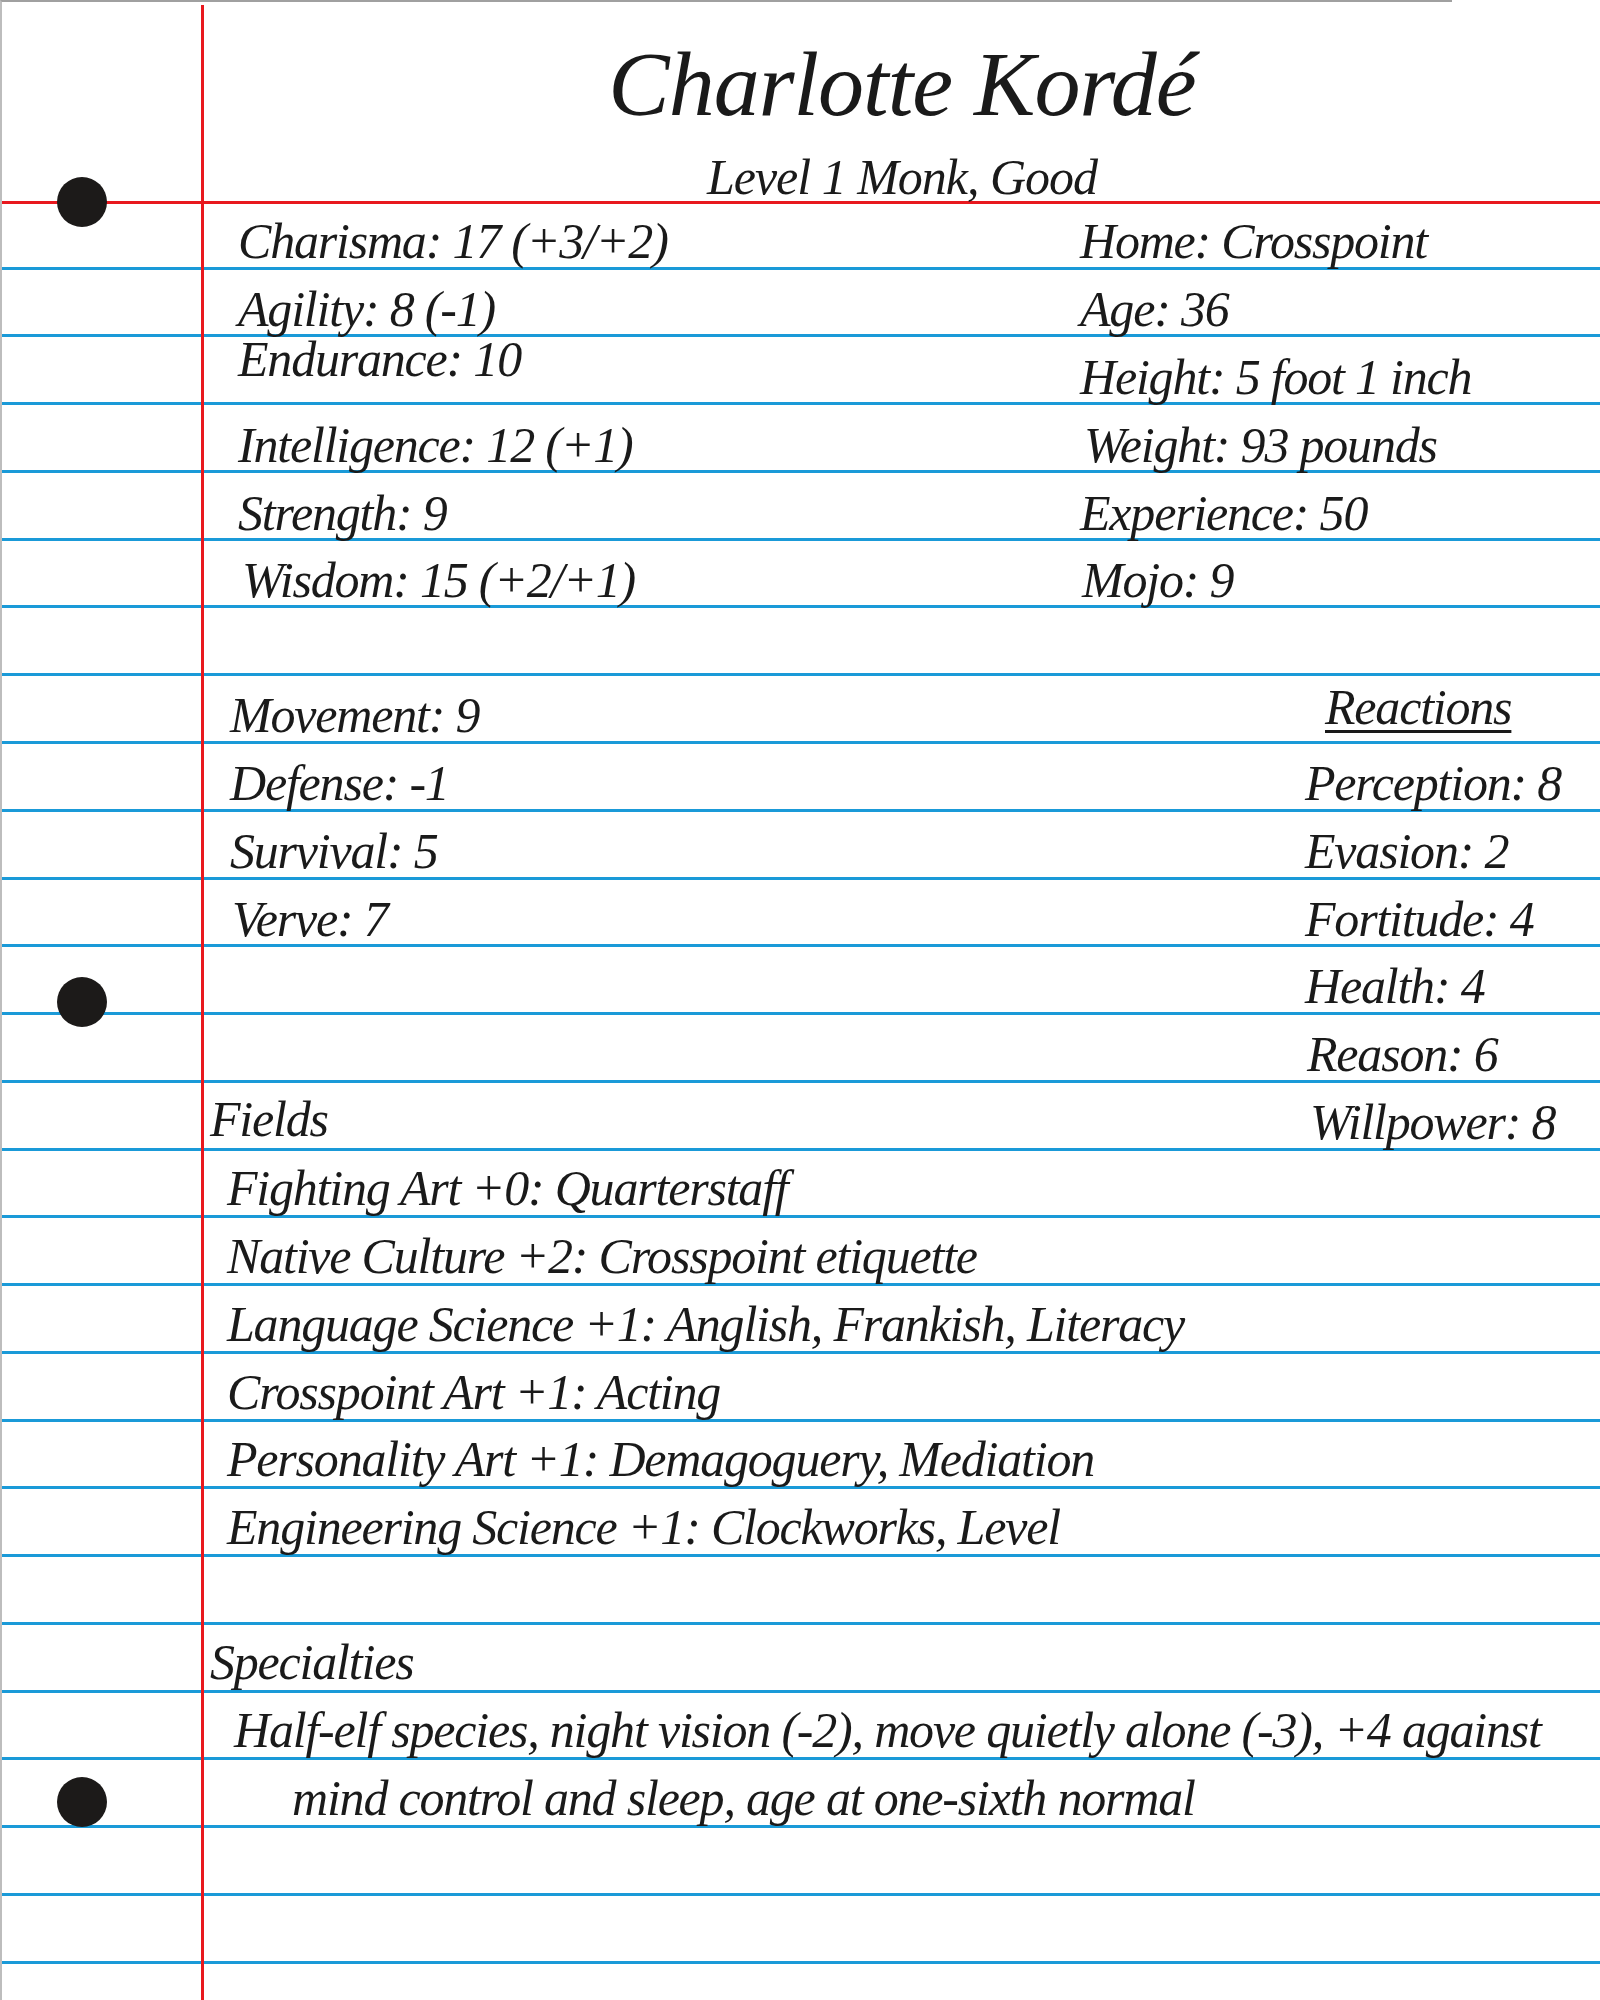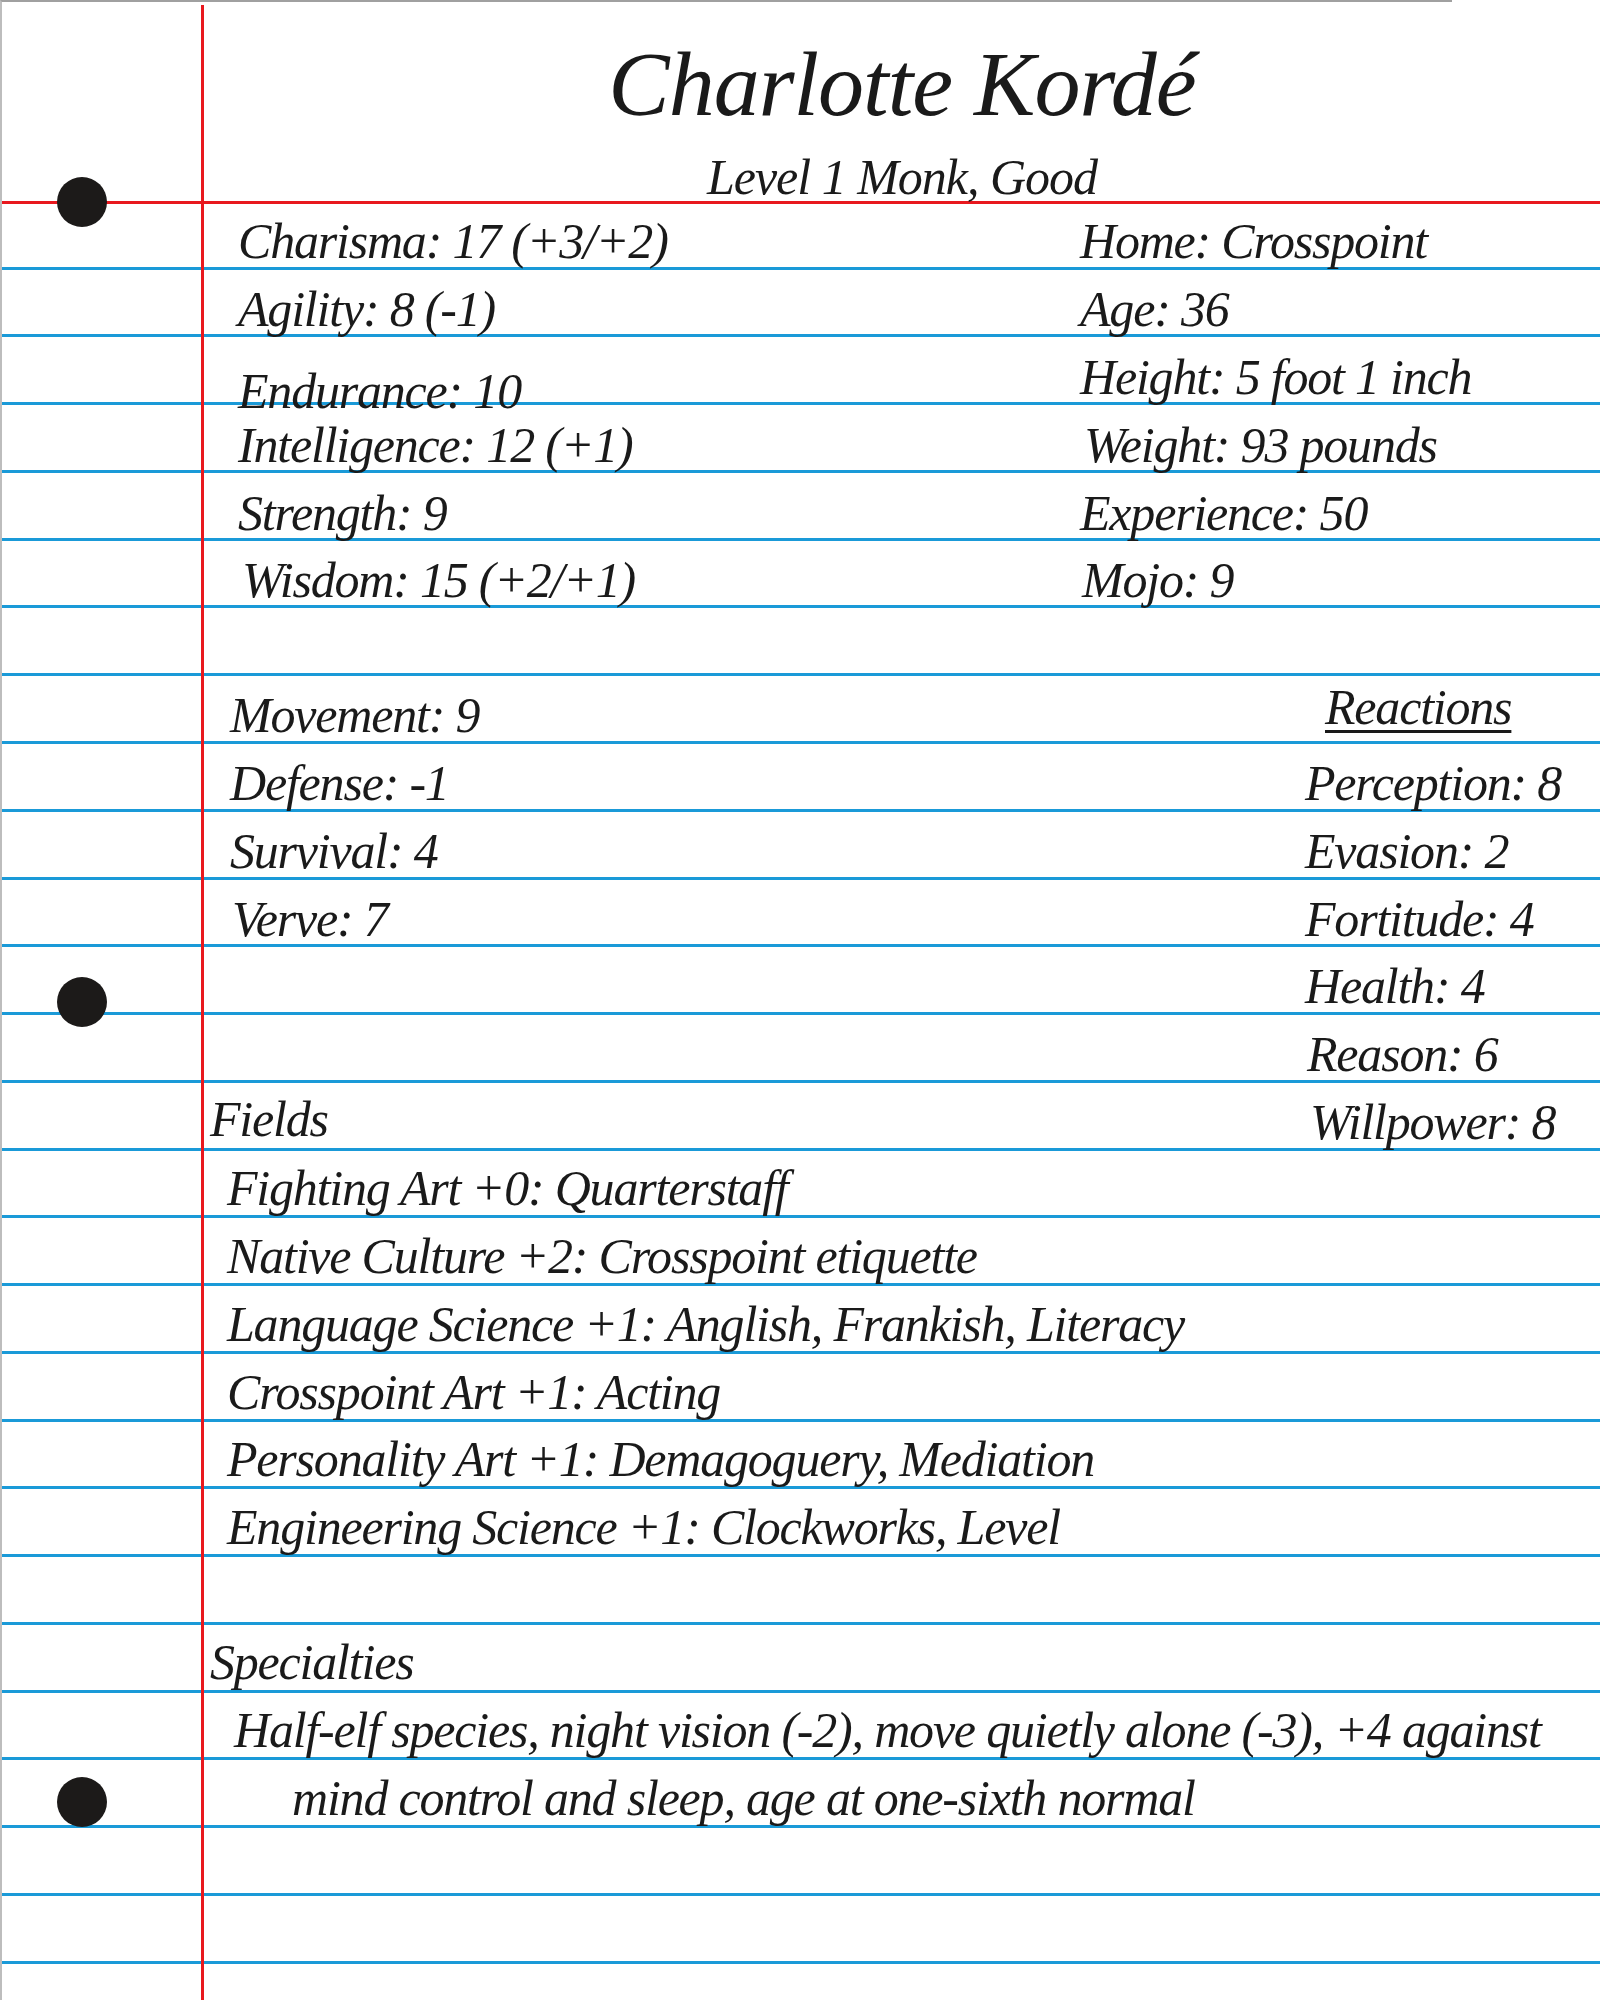--- a/index.html
+++ b/index.html
@@ -84,35 +84,35 @@
 
   <div class="hole" style="top:175px"></div>
   <div class="hole" style="top:975px"></div>
   <div class="hole" style="top:1775px"></div>
 
   <div class="title" style="left:0;width:1800px;">Charlotte Kordé</div>
   <div class="subtitle">Level 1 Monk, Good</div>
 
   <div class="t" style="left:236px;top:214px">Charisma: 17 (+3/+2)</div>
   <div class="t" style="left:236px;top:282px">Agility: 8 (-1)</div>
-  <div class="t" style="left:236px;top:364px">Endurance: 10</div>
+  <div class="t" style="left:236px;top:332px">Endurance: 10</div>
   <div class="t" style="left:236px;top:418px">Intelligence: 12 (+1)</div>
   <div class="t" style="left:236px;top:486px">Strength: 9</div>
   <div class="t" style="left:240px;top:553px">Wisdom: 15 (+2/+1)</div>
 
   <div class="t" style="left:1078px;top:214px">Home: Crosspoint</div>
   <div class="t" style="left:1078px;top:282px">Age: 36</div>
   <div class="t" style="left:1078px;top:350px">Height: 5 foot 1 inch</div>
   <div class="t" style="left:1082px;top:418px">Weight: 93 pounds</div>
   <div class="t" style="left:1078px;top:486px">Experience: 50</div>
   <div class="t" style="left:1080px;top:553px">Mojo: 9</div>
 
   <div class="t" style="left:228px;top:688px">Movement: 9</div>
   <div class="t" style="left:228px;top:756px">Defense: -1</div>
-  <div class="t" style="left:228px;top:824px">Survival: 4</div>
+  <div class="t" style="left:228px;top:824px">Survival: 5</div>
   <div class="t" style="left:230px;top:892px">Verve: 7</div>
 
   <div class="t header" style="left:1323px;top:680px">Reactions</div>
   <div class="t" style="left:1303px;top:756px">Perception: 8</div>
   <div class="t" style="left:1303px;top:824px">Evasion: 2</div>
   <div class="t" style="left:1303px;top:892px">Fortitude: 4</div>
   <div class="t" style="left:1303px;top:959px">Health: 4</div>
   <div class="t" style="left:1305px;top:1027px">Reason: 6</div>
   <div class="t" style="left:1308px;top:1095px">Willpower: 8</div>
 

